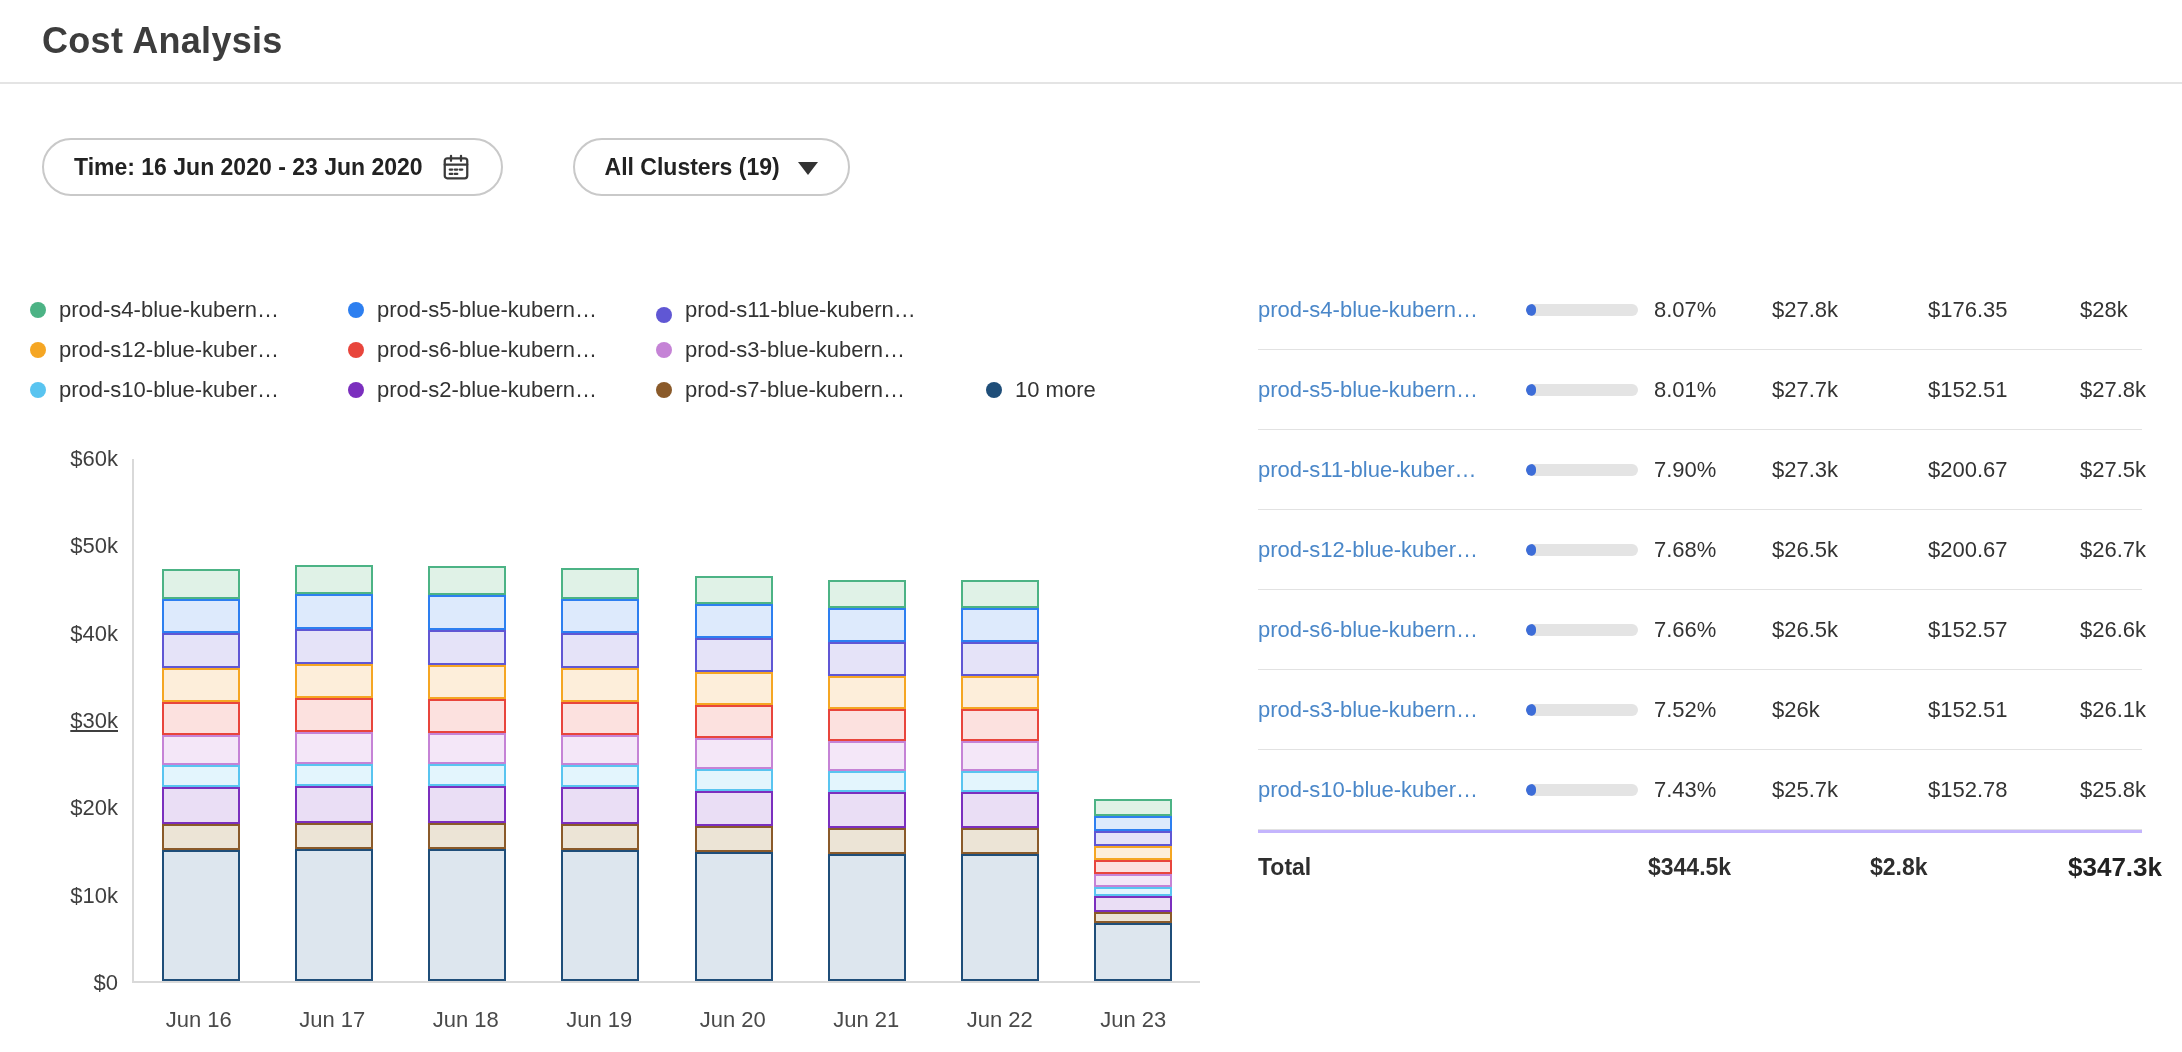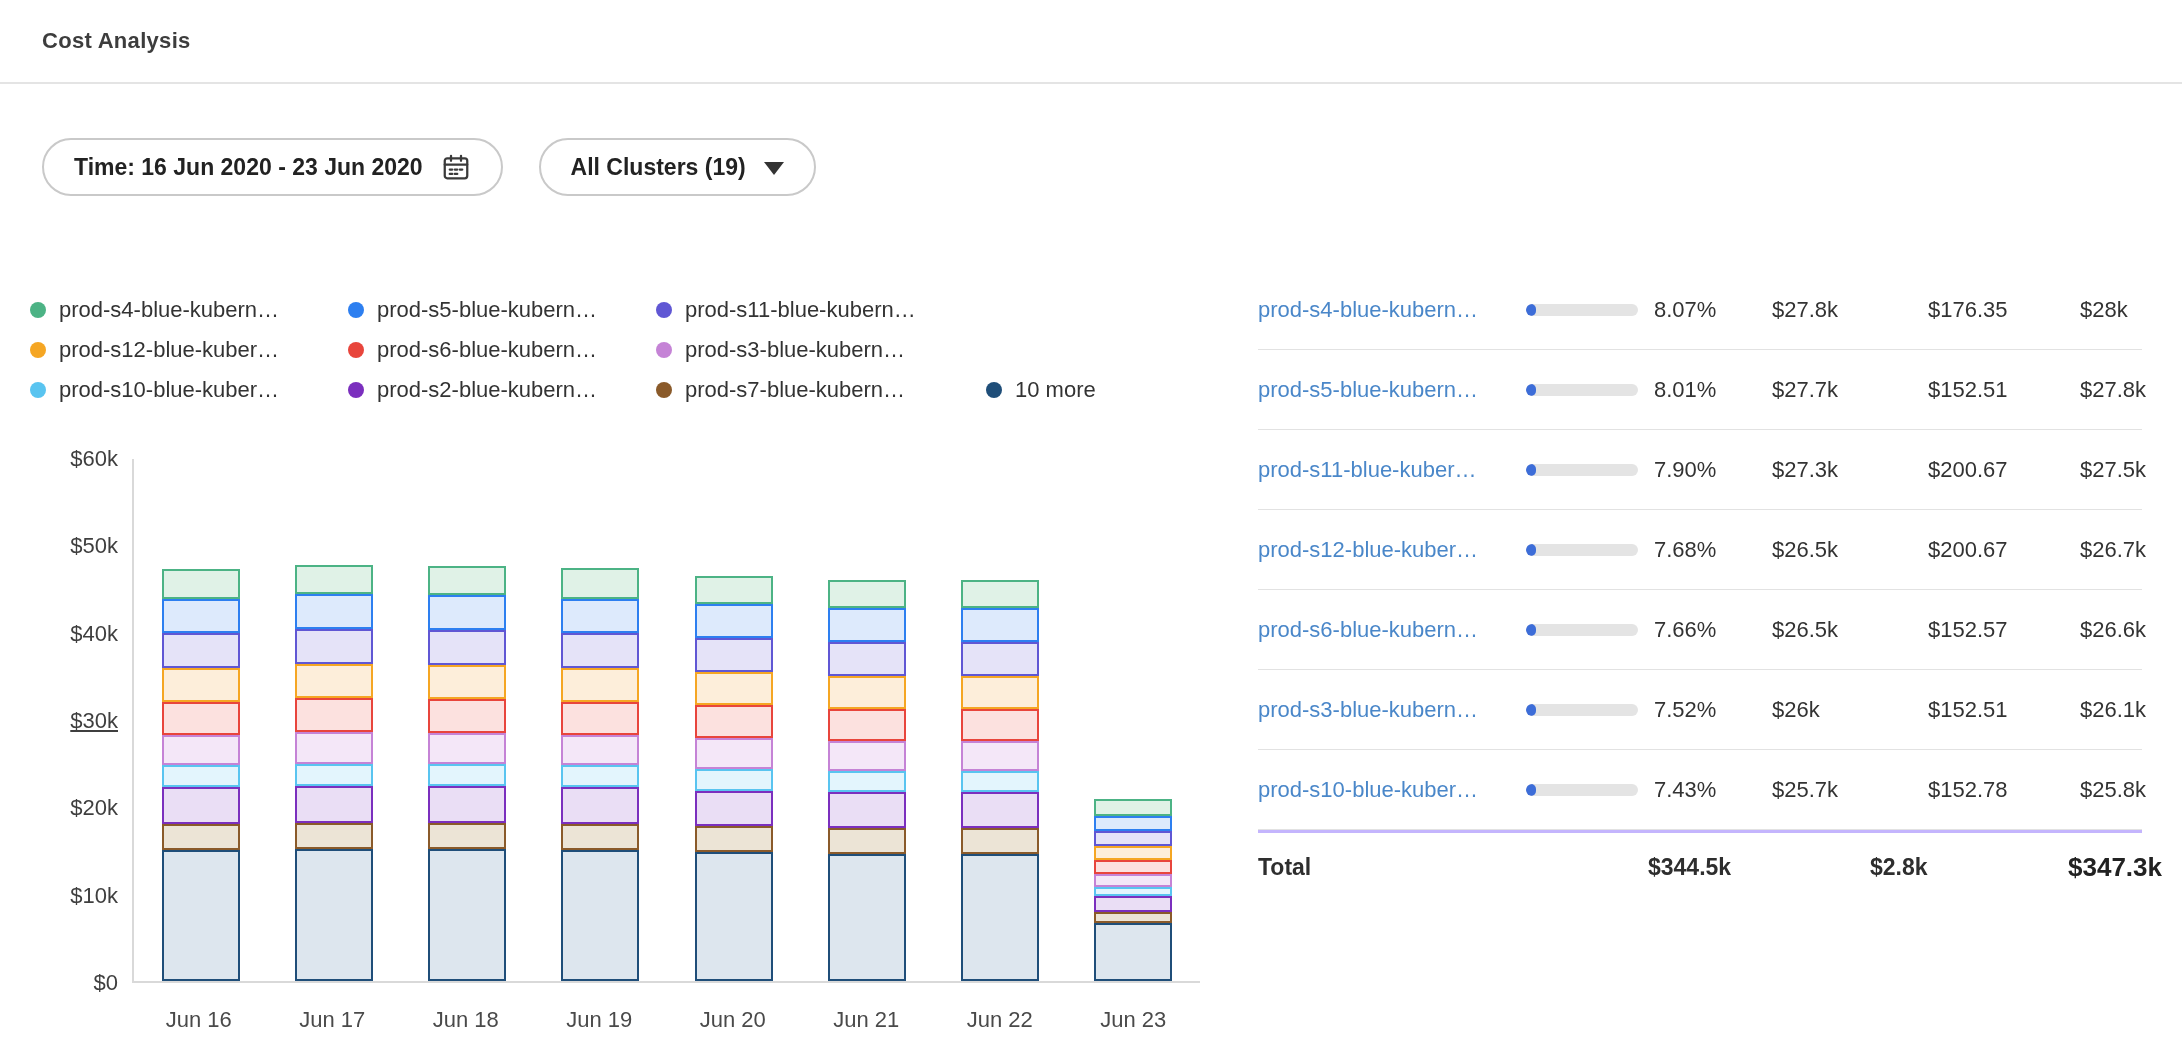--- a/index.html
+++ b/index.html
@@ -3,24 +3,24 @@
 <meta charset="utf-8">
 <style>
   * { margin:0; padding:0; box-sizing:border-box; }
   html,body { background:#fff; }
   body { font-family:"Liberation Sans", sans-serif; color:#333; }
   .app { position:relative; width:2182px; height:1052px; background:#fff; overflow:hidden; }
 
   
   .title-bar { position:absolute; top:0; left:0; right:0; height:84px; display:flex; align-items:center;
                padding:0 42px; border-bottom:2px solid #e4e4e4; }
-  .page-title { font-size:22px; font-weight:700; color:#3d3d3d; letter-spacing:.3px;text-align:right; }
-
-  
-  .filters { position:absolute; top:138px; left:42px; display:flex; gap:36px; }
+  .page-title { font-size:36px; font-weight:700; color:#3d3d3d; letter-spacing:.3px;text-align:right; }
+
+  
+  .filters { position:absolute; top:138px; left:42px; display:flex; gap:70px; }
   .pill { display:flex; align-items:center; gap:18px; height:58px; padding:0 30px;
           background:#fff; border:2px solid #c9c9c9; border-radius:30px; cursor:pointer;
           font-family:inherit; font-size:23px; font-weight:700; color:#222; }
   .caret { width:0; height:0; border-left:10px solid transparent; border-right:10px solid transparent;
            border-top:13px solid #333; margin-top:3px; }
 
   
   .legend { position:absolute; left:30px; top:290px; width:1210px; }
   .legend-row { display:flex; align-items:center; height:40px; }
   .legend-item { display:flex; align-items:center; gap:13px; font-size:22px; color:#333; cursor:pointer; }
@@ -106,21 +106,21 @@
   <div class="legend" id="legend">
       <div class="legend-row">
         <div class="legend-item" style="width: 318px;">
           <span class="dot" style="background: rgb(76, 179, 133);"></span>
           <span>prod-s4-blue-kubern…</span>
         </div>
         <div class="legend-item" style="width: 308px;">
           <span class="dot" style="background: rgb(45, 127, 240);"></span>
           <span>prod-s5-blue-kubern…</span>
         </div>
-        <div class="legend-item" style="width: 330px;">
+        <div class="legend-item" style="width: 330px; align-items: flex-end;">
           <span class="dot" style="background: rgb(96, 87, 212);"></span>
           <span>prod-s11-blue-kubern…</span>
         </div>
       </div>
       <div class="legend-row">
         <div class="legend-item" style="width: 318px;">
           <span class="dot" style="background: rgb(245, 166, 35);"></span>
           <span>prod-s12-blue-kuber…</span>
         </div>
         <div class="legend-item" style="width: 308px;">

